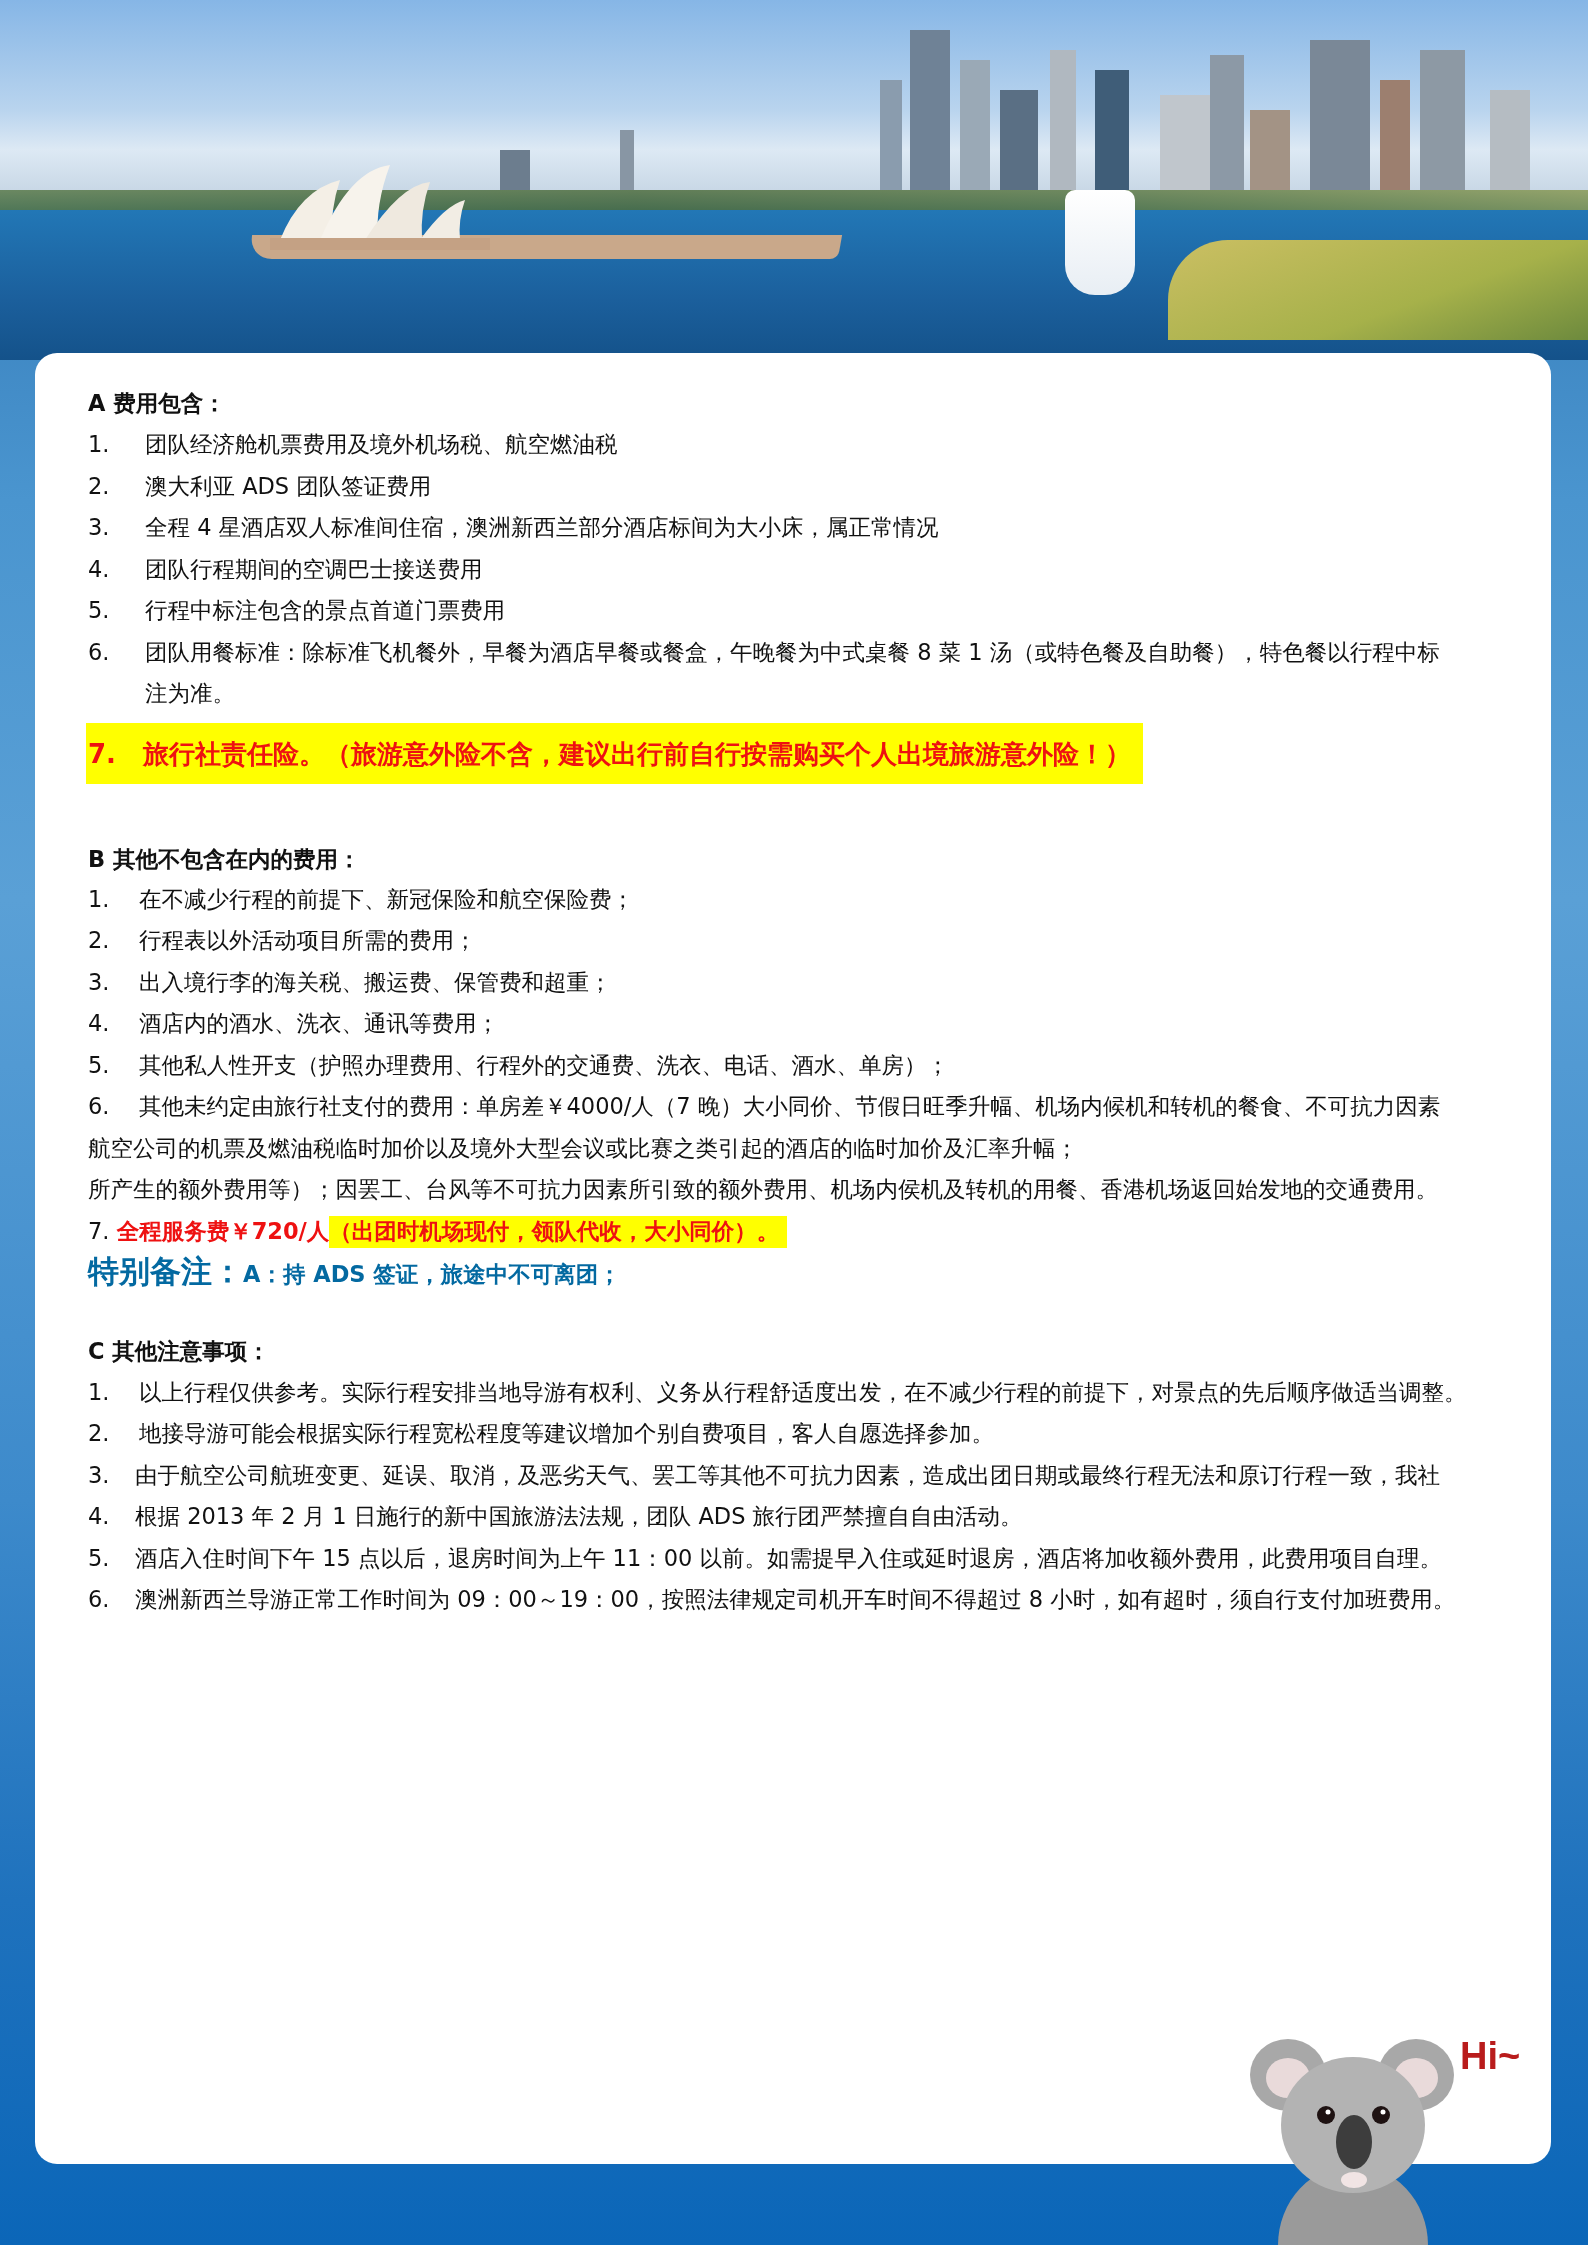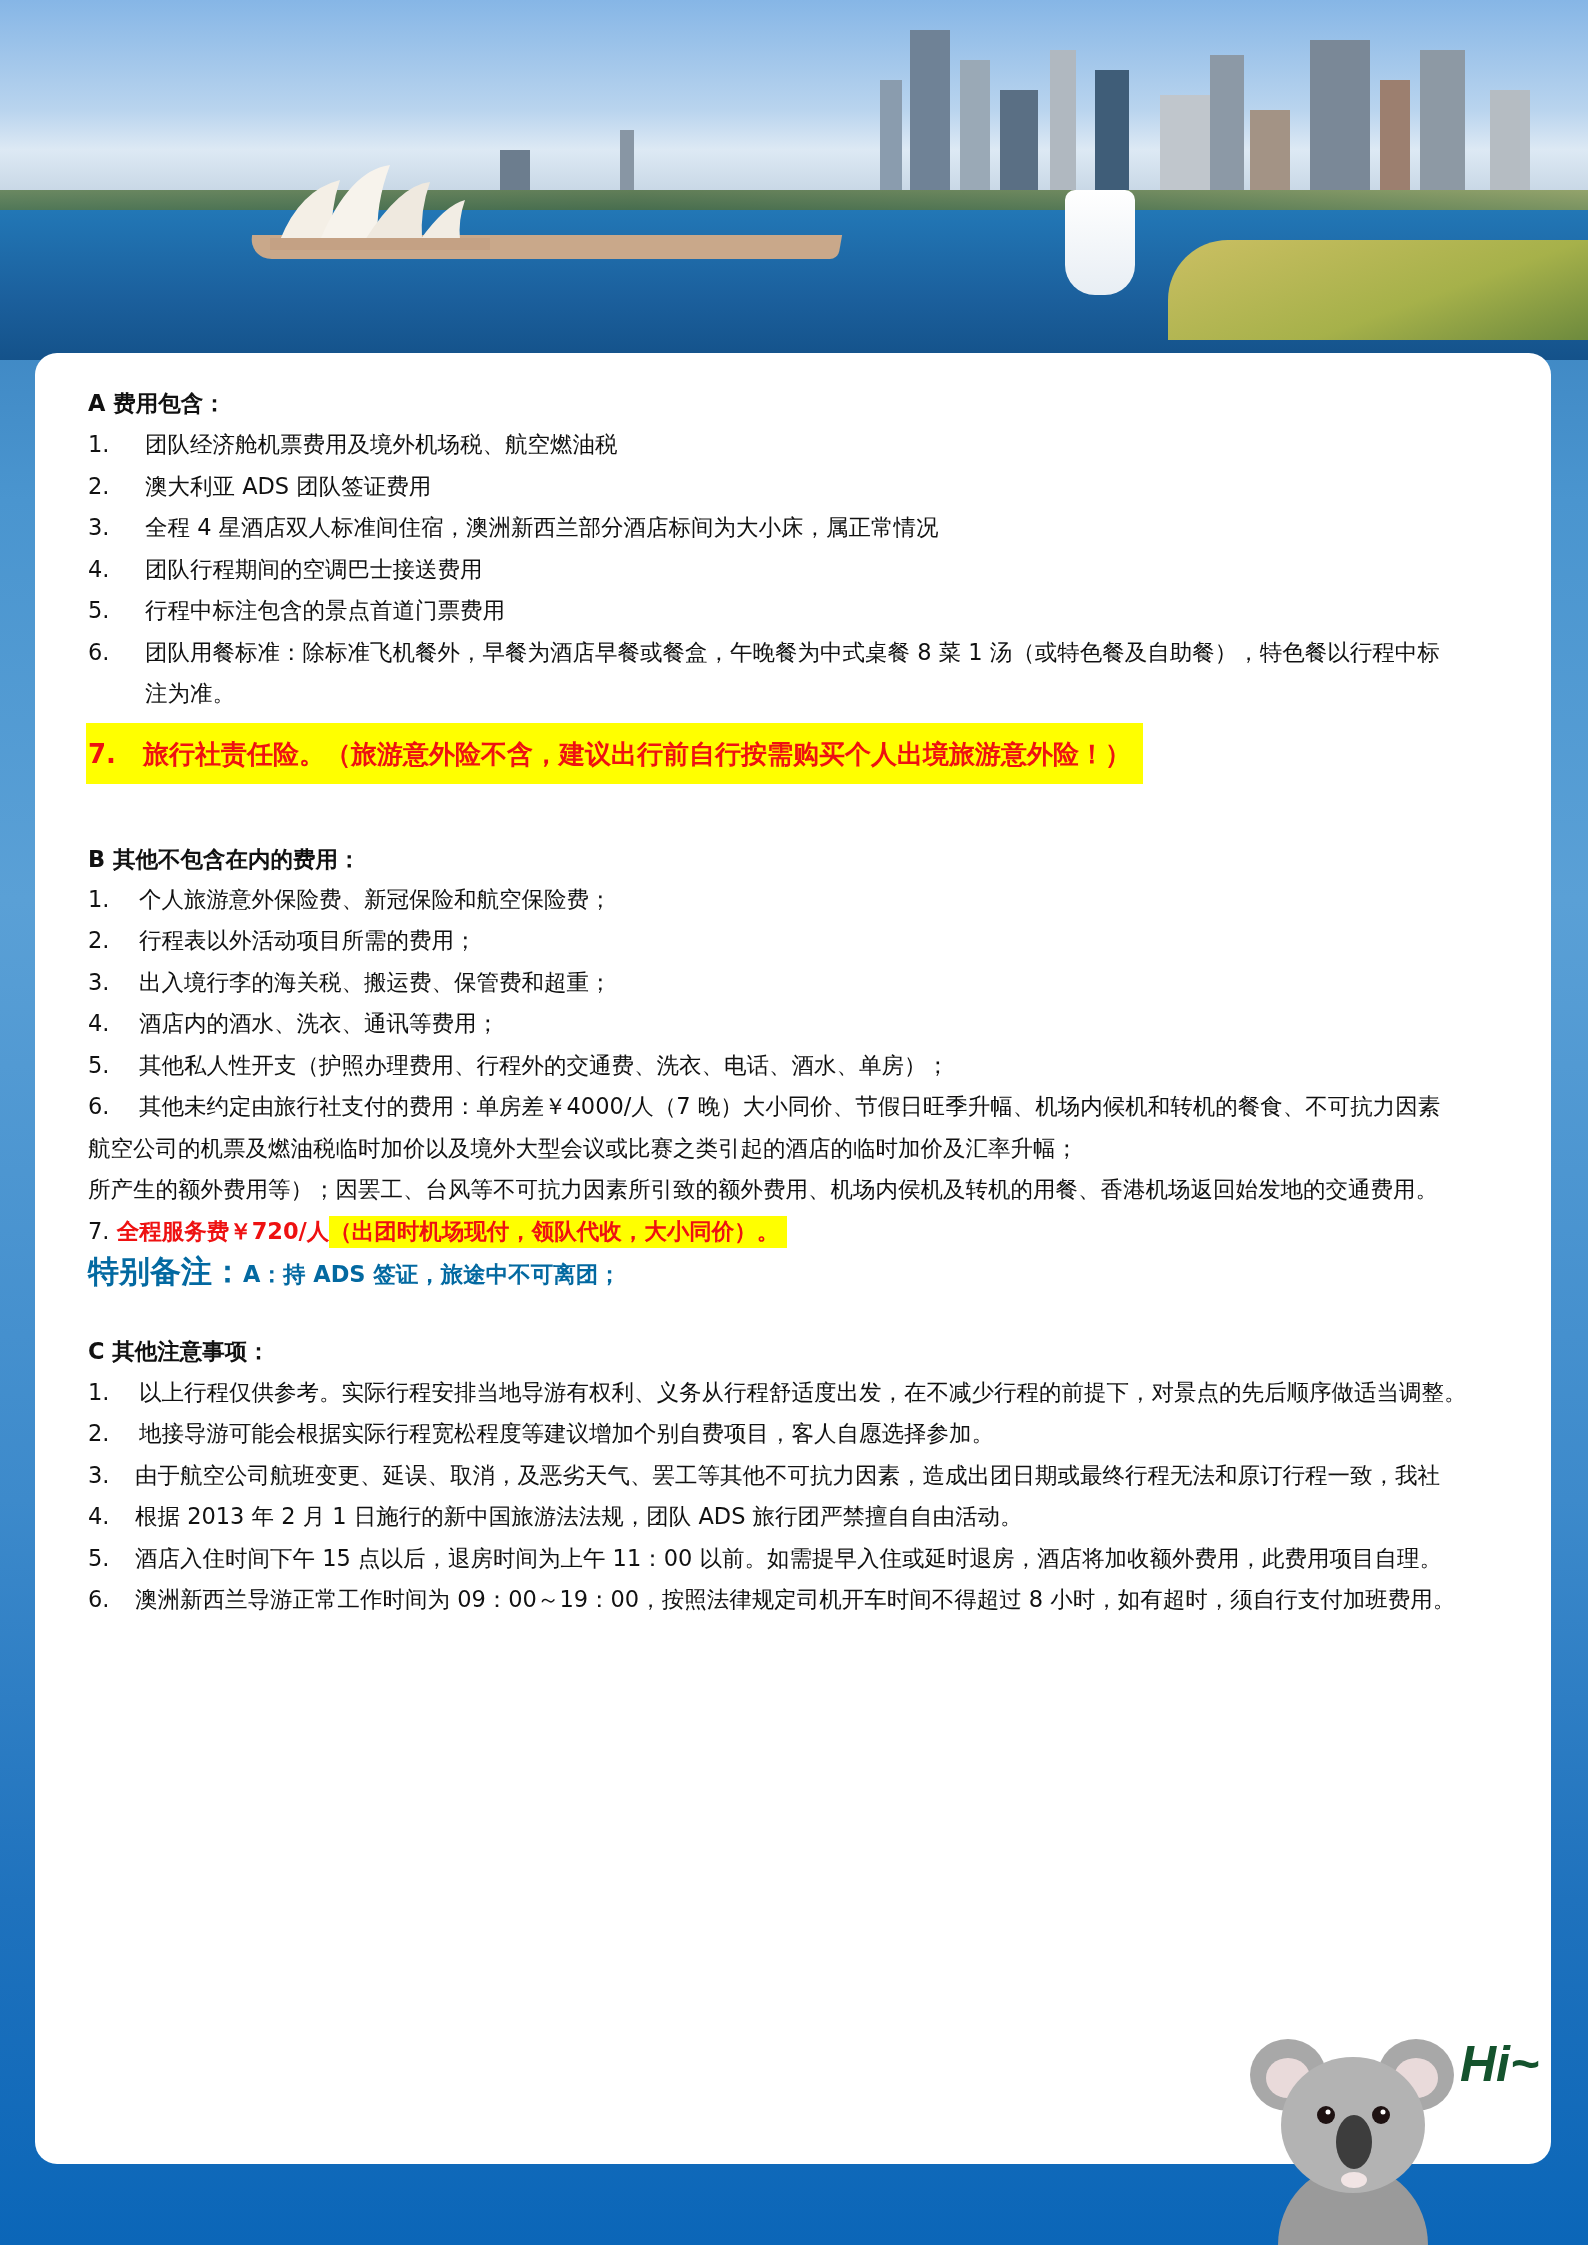--- a/index.html
+++ b/index.html
@@ -32,21 +32,21 @@
   .num { width:57px; flex:none; }
   .numB { width:51px; flex:none; }
   .numC { width:47px; flex:none; }
   .wrap6 { line-height:41.5px; }
   .wrap6 .l2 { padding-left:57px; display:block; line-height:41.5px;}
   .hl-box { background:#ffff00; color:#ee1111; font-weight:bold; font-size:26px; display:inline-block; padding:14px 12px 12px 2px; margin-left:-2px; }
   .red { color:#ee1111; font-weight:bold; }
   .yellow { background:#ffff00; }
   .purple { color:#0369a1; font-weight:bold; }
   .purple-big { font-size:31px; }
-  .hi { position:absolute; left:1460px; top:2035px; font-family:"Liberation Sans",sans-serif; font-style:italic; font-weight:bold; font-size:50px; color:#14532d; }
+  .hi { position:absolute; left:1460px; top:2035px; font-family:"Liberation Sans",sans-serif; font-weight:bold; font-size:38px; color:#b91c1c; }
   
   .koala { position:absolute; left:1248px; top:2030px; width:210px; height:215px; }
 </style>
 </head>
 <body>
 
 <div class="banner">
   <div class="greenery"></div>
   <div class="water"></div>
   <div class="skyline" style="left:880px;height:110px;background:#8a9cae"></div>
@@ -113,21 +113,21 @@
     <div style="margin-top:8px">
       <span class="hl-box"><span style="display:inline-block;width:55px">7.</span><span>旅行社责任险。（旅游意外险不含，建议出行前自行按需购买个人出境旅游意外险！）</span></span>
     </div>
   </div>
 
   <div style="margin-top:60px">
     <p class="sec-title">B 其他不包含在内的费用：</p>
     <div style="margin-top:5px"></div>
     <div class="row">
         <span class="numB">1.</span>
-        <span>个人旅游意外保险费、新冠保险和航空保险费；</span>
+        <span>在不减少行程的前提下、新冠保险和航空保险费；</span>
       </div>
     <div class="row">
         <span class="numB">2.</span>
         <span>行程表以外活动项目所需的费用；</span>
       </div>
     <div class="row">
         <span class="numB">3.</span>
         <span>出入境行李的海关税、搬运费、保管费和超重；</span>
       </div>
     <div class="row">

